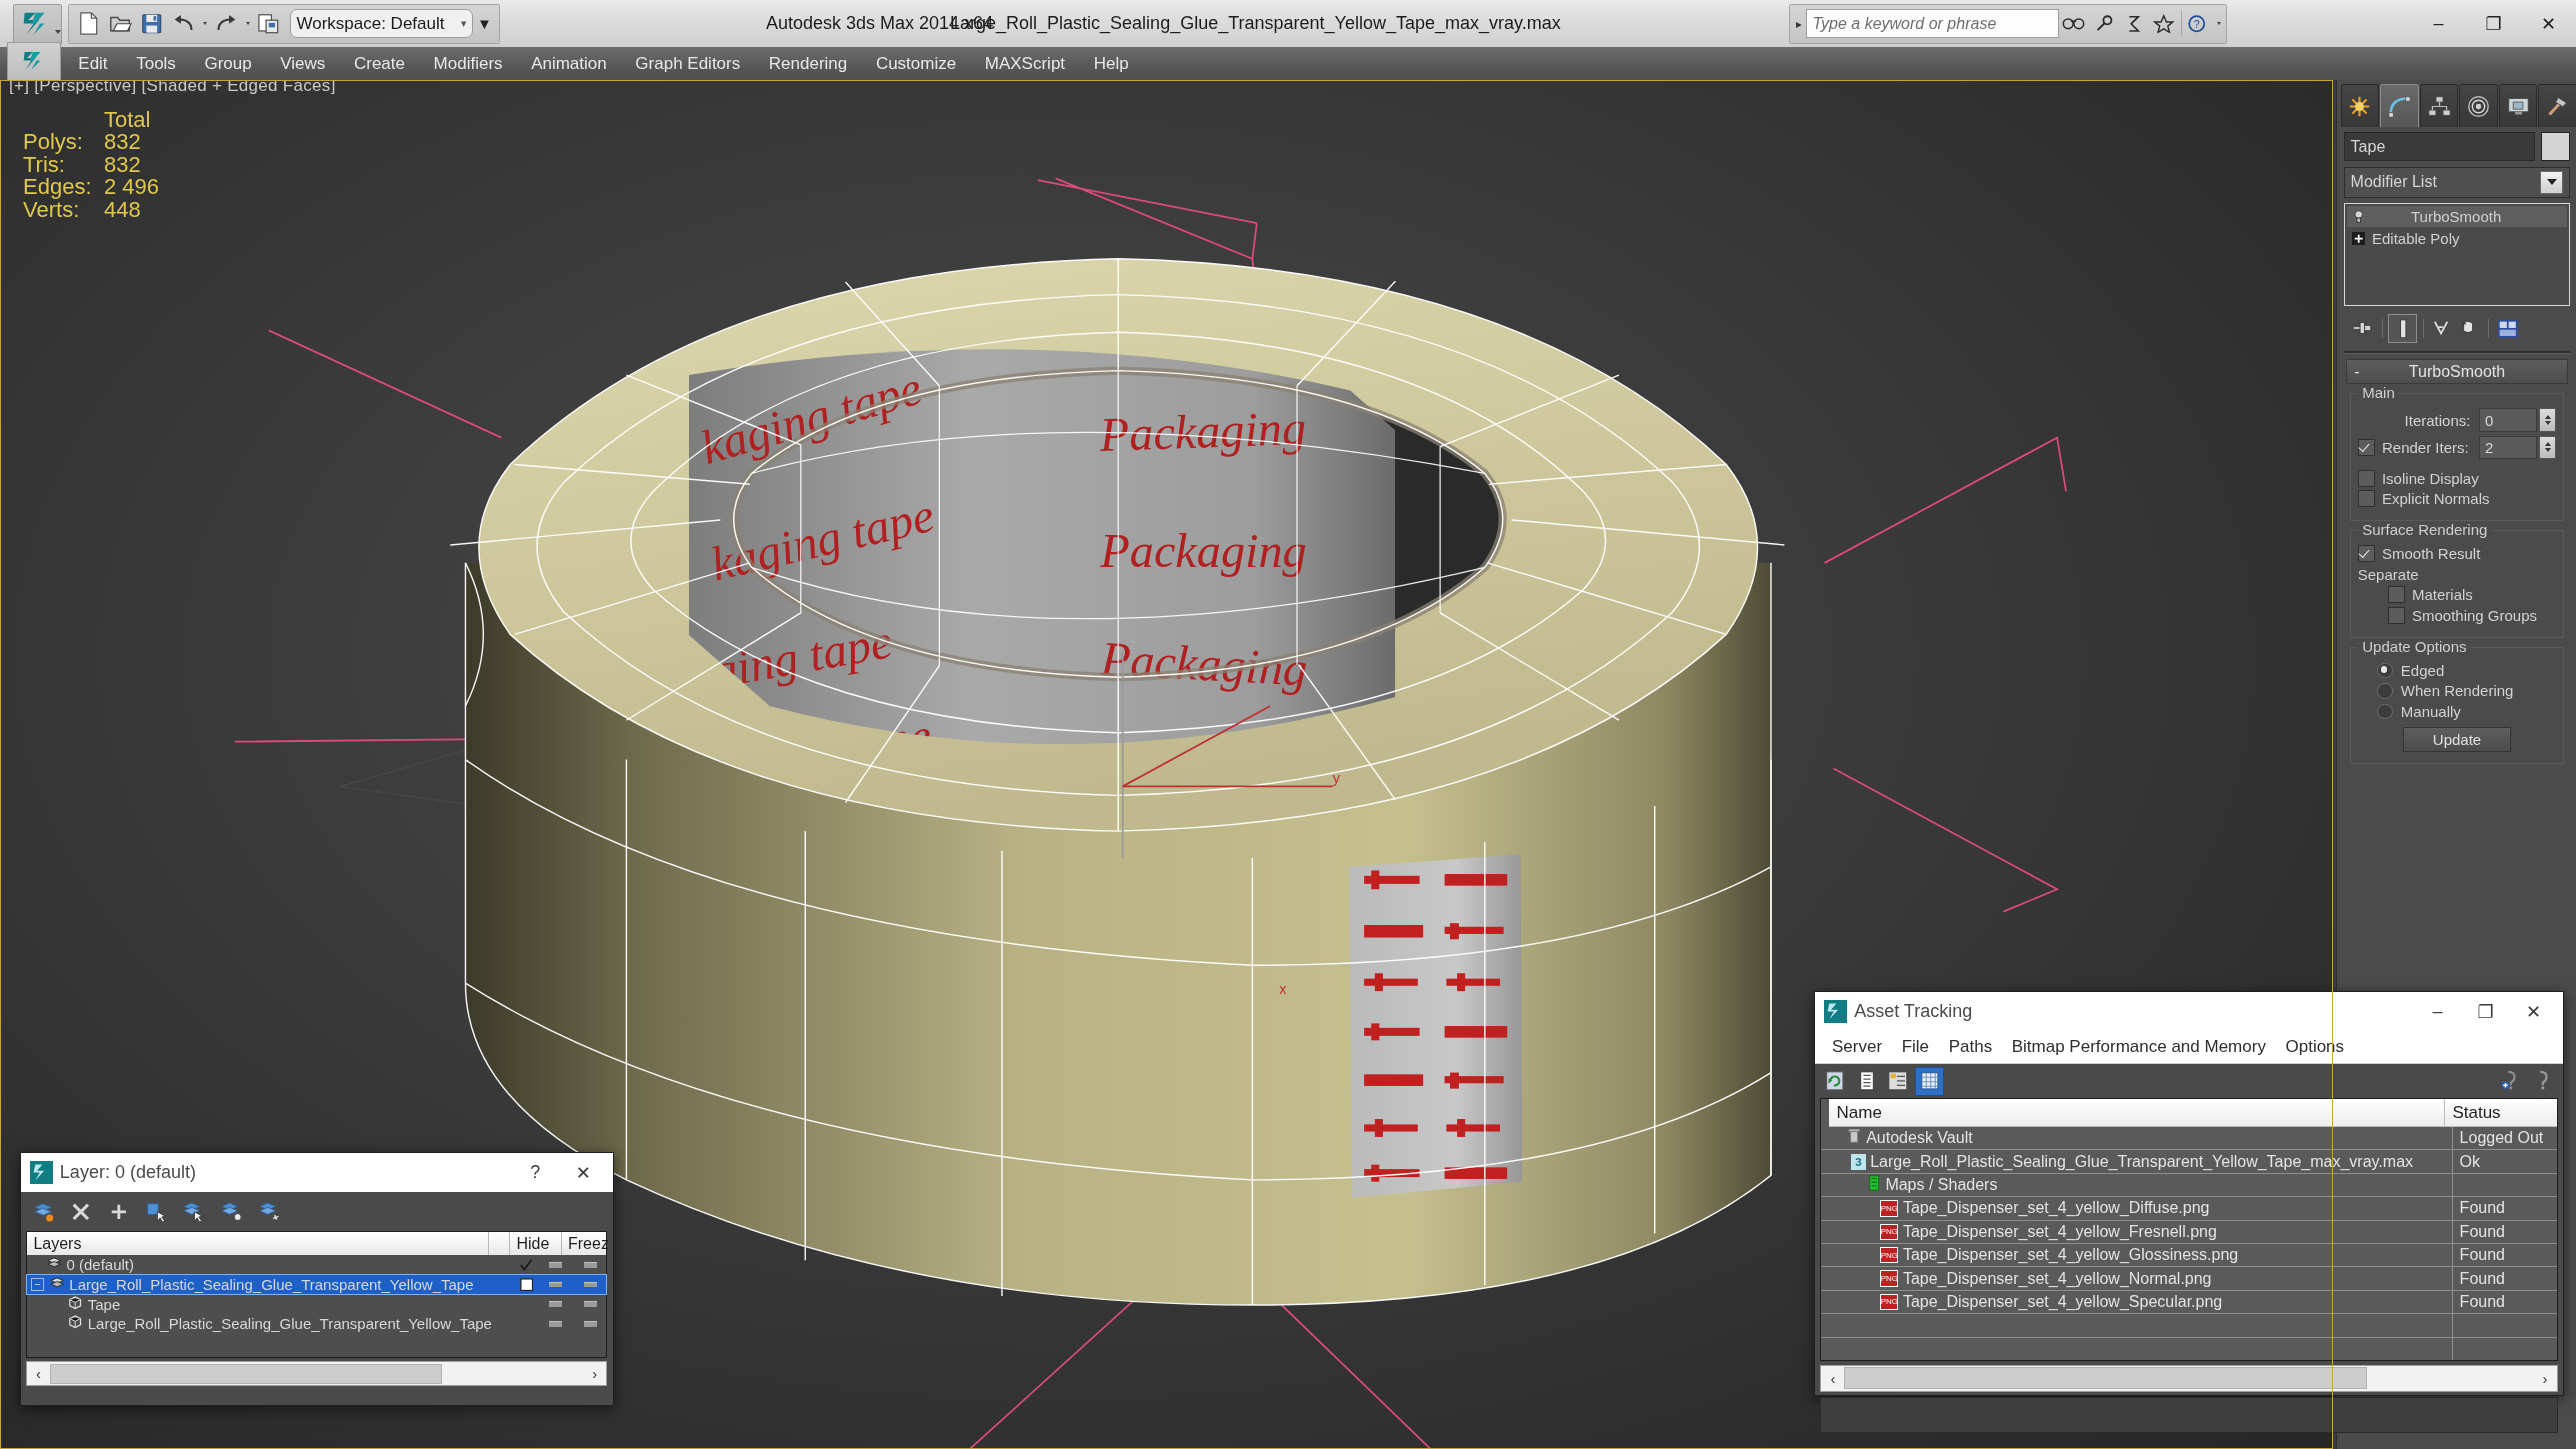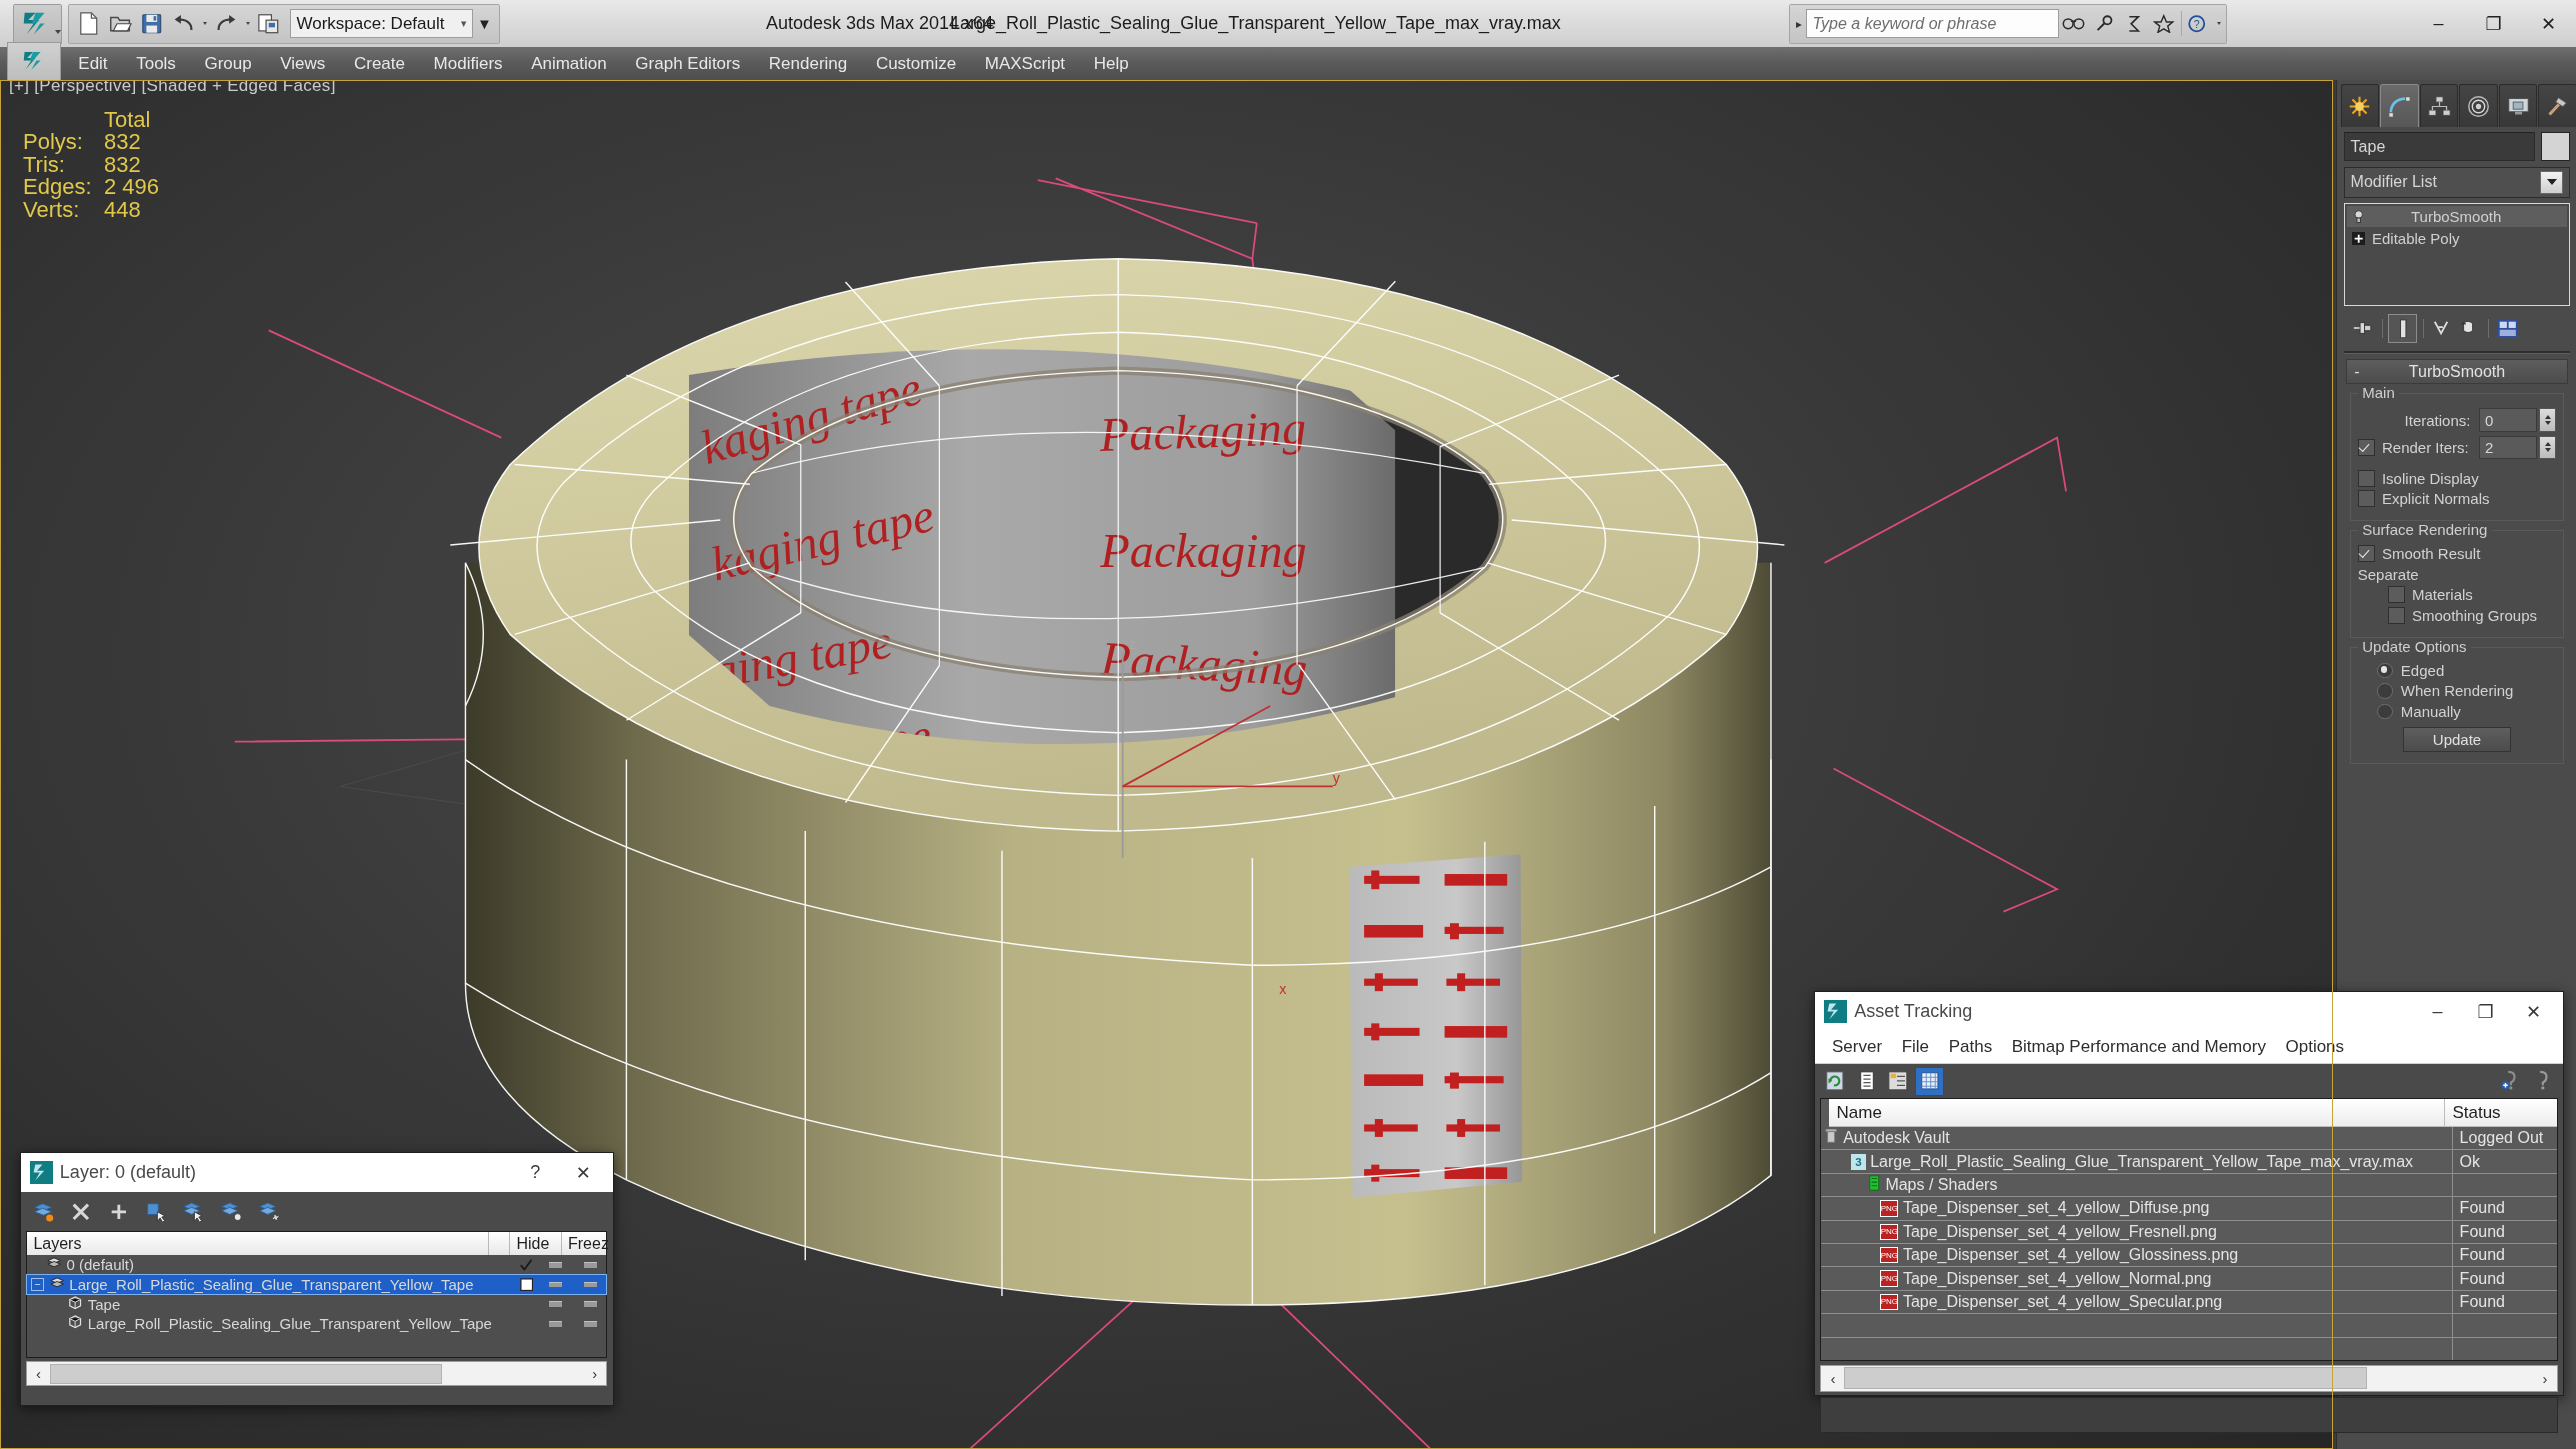--- a/index.html
+++ b/index.html
@@ -12,21 +12,21 @@
     border-bottom:0.9px solid #9a9a9a;}
   .maxlogo{position:absolute;left:12.5px;top:3.6px;width:47px;height:39px;
     background:linear-gradient(to bottom,#cdcdcd,#b9b9b9);border:0.9px solid #9b9b9b;border-radius:1.8px;}
   .maxlogo .glyph{position:absolute;left:7.2px;top:4.5px;width:29px;height:29px;}
   .logo-dd{position:absolute;left:41px;top:25px;width:0;height:0;border-left:3.6px solid transparent;border-right:3.6px solid transparent;border-top:4.5px solid #444;}
   .qat{position:absolute;left:68px;top:3.6px;height:38px;display:flex;align-items:center;
     background:linear-gradient(to bottom,#d5d5d5,#c4c4c4);border:0.9px solid #a5a5a5;border-radius:1.8px;padding:0 3.6px;}
   .qat-btn{width:30px;height:30px;display:flex;align-items:center;justify-content:center;margin:0 0.9px;border-radius:1.8px;}
   .qat-dd{width:10.7px;height:30px;display:flex;align-items:center;justify-content:center;}
   .qat-dd:after{content:"";border-left:2.7px solid transparent;border-right:2.7px solid transparent;border-top:3.6px solid #444;}
-  .ws-box{height:27px;min-width:170px;background:#f0f0f0;border:0.9px solid #9d9d9d;border-radius:0;
+  .ws-box{height:27px;min-width:170px;background:#f0f0f0;border:0.9px solid #9d9d9d;border-radius:7px;
     display:flex;align-items:center;padding:0 5.4px;font-size:17px;color:#1a1a1a;margin-left:5.4px;}
   .ws-caret{margin-left:auto;color:#555;font-size:10.7px;}
   .qat-bigdd{width:23px;height:30px;display:flex;align-items:center;justify-content:center;font-size:15px;color:#222;}
   .apptitle{position:absolute;left:766px;top:0;height:47px;line-height:47px;font-size:18px;color:#1c1c1c;white-space:nowrap;}
   .doctitle{position:absolute;left:950px;top:0;height:47px;line-height:47px;font-size:18px;color:#1c1c1c;white-space:nowrap;}
   .infocenter{position:absolute;left:1789px;top:3.6px;height:38px;display:flex;align-items:center;
     background:linear-gradient(to bottom,#d5d5d5,#c4c4c4);border:0.9px solid #a5a5a5;border-radius:1.8px;padding:0 1.8px;}
   .ic-arrow{width:14.3px;height:32px;display:flex;align-items:center;justify-content:center;font-size:11.6px;color:#333;}
   .ic-input{width:240px;height:27px;background:#fdfdfd;border:0.9px solid #9d9d9d;font-size:16px;font-style:italic;
     color:#6e6e6e;padding:0 5.4px;display:flex;align-items:center;}
@@ -737,21 +737,21 @@
       </div>
     </div>
 
     <div class="at-table">
       <div class="at-head">
         <div class="at-hc name">Name</div>
         <div class="at-hc status">Status</div>
       </div>
 
       <div class="at-row">
-        <div class="at-c-name" style="padding-left:3px">
+        <div class="at-c-name" style="padding-left:26px">
           <span>
             <svg width="14.3" height="15" viewBox="0 0 16 17">
                 <rect x="4" y="2" width="8" height="13" fill="#c9c9c9" stroke="#777"></rect>
                 <rect x="2" y="0" width="12" height="3" fill="#b4b4b4" stroke="#777"></rect>
               </svg>
           </span>
           <span>Autodesk Vault</span>
         </div>
         <div class="at-c-status">Logged Out</div>
       </div>

